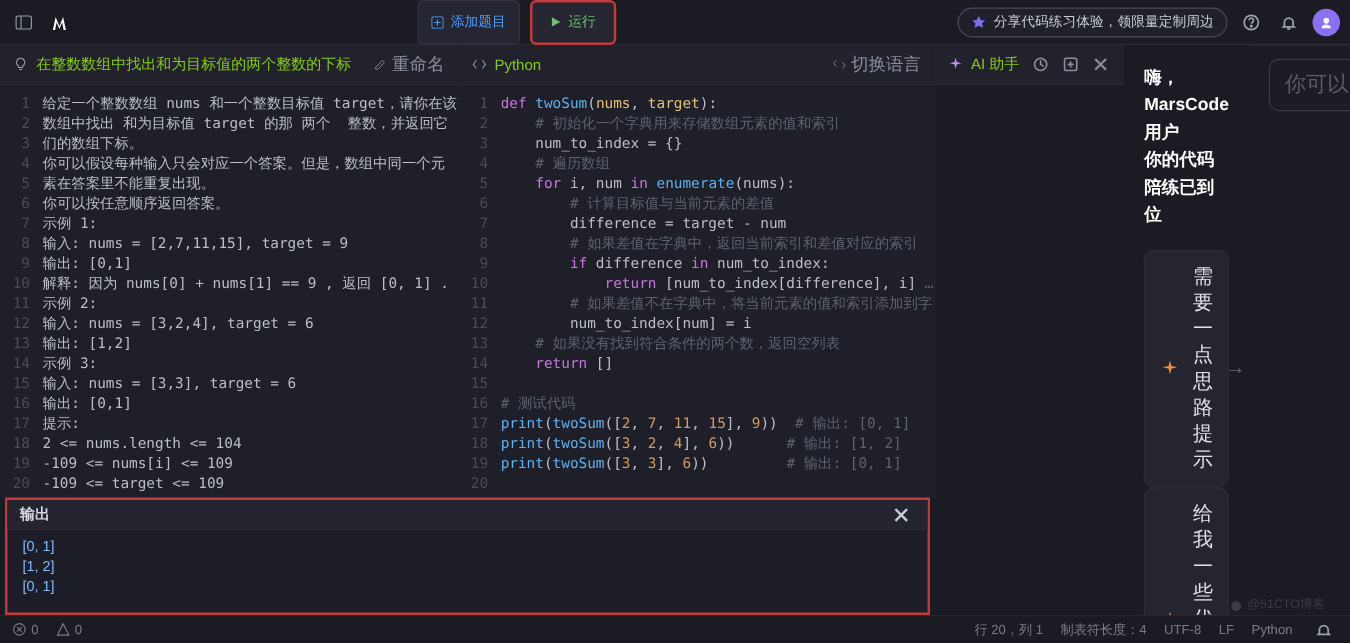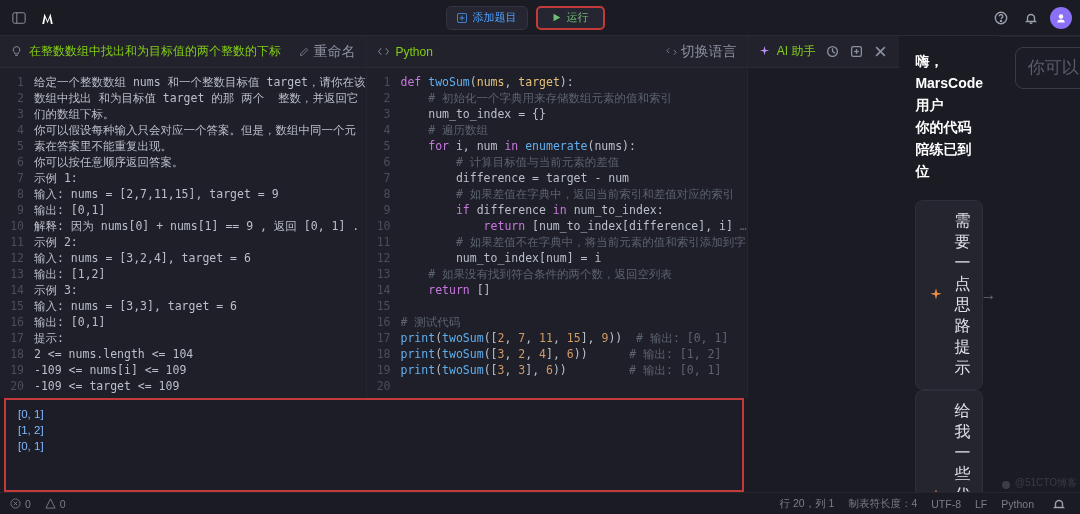--- a/index.html
+++ b/index.html
@@ -3,21 +3,21 @@
 <meta charset="utf-8">
 <style>
   *{box-sizing:border-box;margin:0;padding:0}
   body{background:#1a1b23;color:#c8cdd8;font-family:"Segoe UI",Arial,sans-serif;font-size:12px;width:1080px;height:514px;overflow:hidden;display:flex;flex-direction:column}
   .topbar{height:36px;background:#1a1b23;display:flex;align-items:center;padding:0 8px;border-bottom:1px solid #2a2b35}
   .topbar-left{display:flex;align-items:center;gap:8px;flex:0 0 auto}
   .sq-btn{width:22px;height:22px;display:flex;align-items:center;justify-content:center;border-radius:4px;cursor:pointer}
   .sq-btn svg{width:14px;height:14px;stroke:#9aa0ad;fill:none}
   .logo{width:22px;height:22px;display:flex;align-items:center;justify-content:center}
   .topbar-center{flex:1;display:flex;align-items:center;justify-content:center;gap:8px}
-  .pill{height:24px;padding:0 10px;border-radius:5px;display:flex;align-items:center;gap:6px;background:#252631;border:1px solid #33343f;cursor:pointer;font-size:11px}
+  .pill{height:36px;padding:0 10px;border-radius:5px;display:flex;align-items:center;gap:6px;background:#252631;border:1px solid #33343f;cursor:pointer;font-size:11px}
   .pill.blue{color:#4a9eff}
   .pill.run{color:#6fbf73;border:2px solid #c23a3a;padding:0 14px}
   .topbar-right{display:flex;align-items:center;gap:8px;flex:0 0 auto}
   .announce{height:24px;padding:0 10px;border:1px solid #4a4b5a;border-radius:12px;display:flex;align-items:center;gap:6px;background:#1f2029;cursor:pointer;font-size:11px}
   .icon-btn{width:22px;height:22px;display:flex;align-items:center;justify-content:center;cursor:pointer}
   .icon-btn svg{width:14px;height:14px;stroke:#9aa0ad;fill:none;stroke-width:1.6}
   .avatar{width:22px;height:22px;border-radius:50%;background:#8b6ff5;display:flex;align-items:center;justify-content:center}
   .main{flex:1;display:flex;min-height:0}
   .left-col{flex:0 0 350px;display:flex;flex-direction:column;border-right:1px solid #25262f}
   .mid-col{flex:0 0 348px;display:flex;flex-direction:column;border-right:1px solid #25262f}
@@ -47,21 +47,21 @@
   .send-icon{color:#5a5d6a;cursor:pointer}
   .output-pane{height:94px;border:2px solid #c23a3a;margin:0 4px 0 4px;display:flex;flex-direction:column;background:#1c1d26}
   .output-hdr{height:24px;display:flex;align-items:center;padding:0 10px;background:#23242d;border-bottom:1px solid #2a2b34}
   .output-title{flex:1;font-size:12px;color:#d4d7e0;font-weight:600}
   .output-body{flex:1;padding:6px 12px;font-family:Liberation Sans, sans-serif;font-size:11.5px;line-height:16px;color:#7fb8ff}
   .statusbar{height:22px;background:#1a1b23;border-top:1px solid #25262f;display:flex;align-items:center;padding:0 10px;font-size:10.5px;color:#7a7d88;gap:14px}
   .statusbar .spacer{flex:1}
   .ai-toolbar{display:flex;gap:6px;align-items:center}
   .ai-tool{width:18px;height:18px;display:flex;align-items:center;justify-content:center;cursor:pointer}
   .ai-tool svg{width:13px;height:13px;stroke:#8a8fa0;fill:none;stroke-width:1.6}
-  .watermark{position:absolute;right:3px;bottom:24px;color:#3a3c46;font-size:10px;display:flex;align-items:flex-end;gap:4px}
+  .watermark{position:absolute;right:20px;bottom:24px;color:#3a3c46;font-size:10px;display:flex;align-items:flex-end;gap:4px}
   .cols{flex:1;display:flex;min-height:0}
   .left-stack{flex:0 0 700px;display:flex;flex-direction:column;min-height:0}
   .spark svg{width:16px;height:16px}
   .status-l{display:flex;align-items:center;gap:4px}
 </style>
 </head>
 <body>
 
 <div class="topbar">
   <div class="topbar-left">
@@ -87,20 +87,26 @@
       <span>添加题目</span>
     </div>
     <div class="pill run">
       <svg viewBox="0 0 12 12" width="9" height="9">
           <polygon points="2,1 11,6 2,11" fill="#6fbf73"></polygon>
         </svg>
       <span>运行</span>
     </div>
   </div>
   <div class="topbar-right">
+    <div class="announce">
+      <svg viewBox="0 0 14 14" width="12" height="12">
+          <polygon points="7,1 9,5 13,5 10,8 11,12 7,10 3,12 4,8 1,5 5,5" fill="#7a6ff0"></polygon>
+        </svg>
+      <span>分享代码练习体验，领限量定制周边</span>
+    </div>
     <div class="icon-btn">
         <svg viewBox="0 0 16 16">
           <circle cx="8" cy="8" r="6.5"></circle>
           <path d="M6 6 a2 2 0 1 1 3 1.8 L8 9"></path>
           <circle cx="8" cy="11.3" r="0.6" fill="#9aa0ad"></circle>
         </svg>
       </div>
     <div class="icon-btn">
         <svg viewBox="0 0 16 16">
           <path d="M4 11 V8 a4 4 0 0 1 8 0 v3 l1 1 H3 Z"></path>
@@ -316,20 +322,29 @@
             </div>
             <div class="ln">
               <span class="gut">20</span>
               <span class="code"></span>
             </div>
           </div>
       </div>
     </div>
 
     <div class="output-pane">
+      <div class="output-hdr">
+        <div class="output-title">输出</div>
+        <div class="icon-btn">
+            <svg viewBox="0 0 12 12">
+              <line x1="2" y1="2" x2="10" y2="10" stroke="#c8cdd8"></line>
+              <line x1="10" y1="2" x2="2" y2="10" stroke="#c8cdd8"></line>
+            </svg>
+          </div>
+      </div>
       <div class="output-body" id="output-body">
           <div>[0, 1]</div>
           <div>[1, 2]</div>
           <div>[0, 1]</div>
         </div>
     </div>
   </div>
 
   <div class="right-col">
     <div class="pane-hdr">

